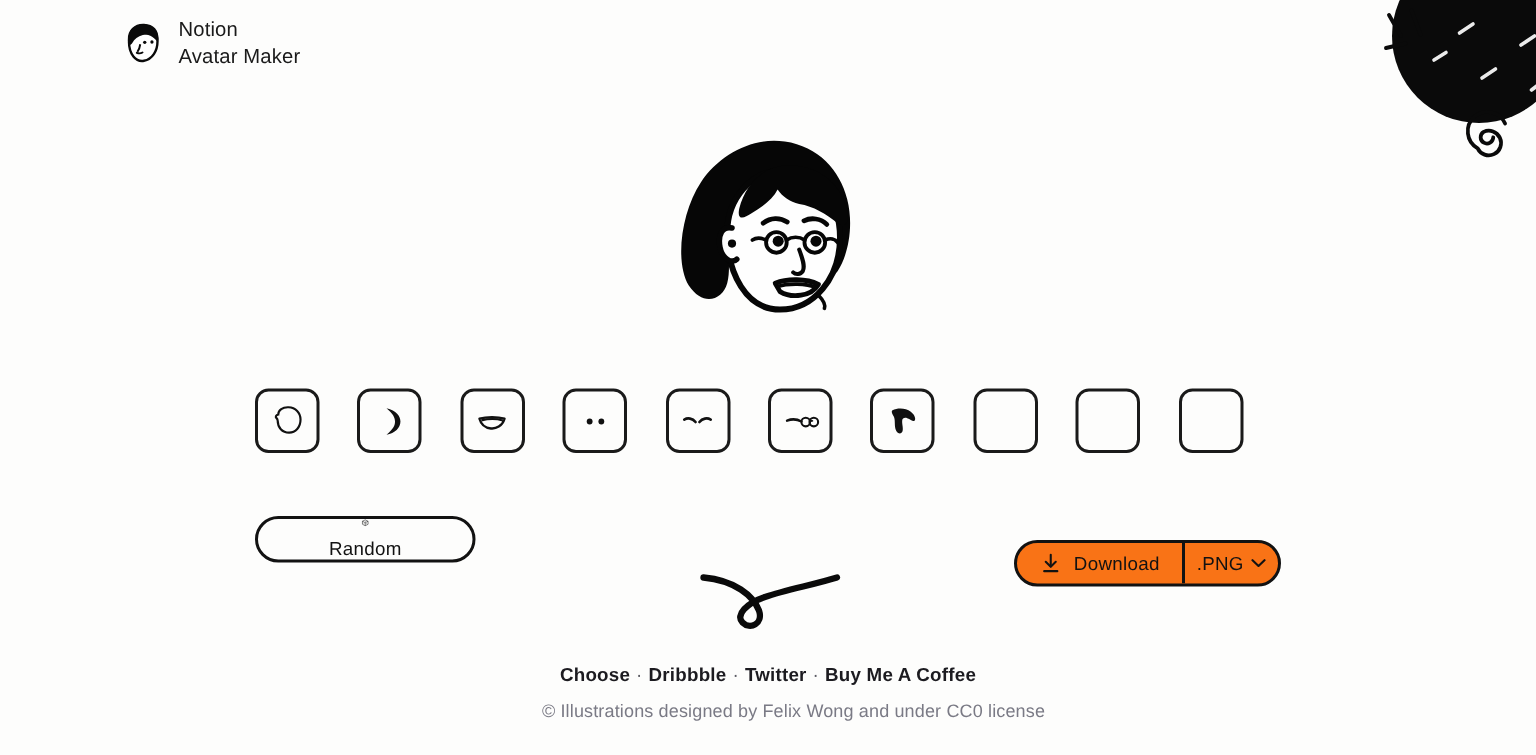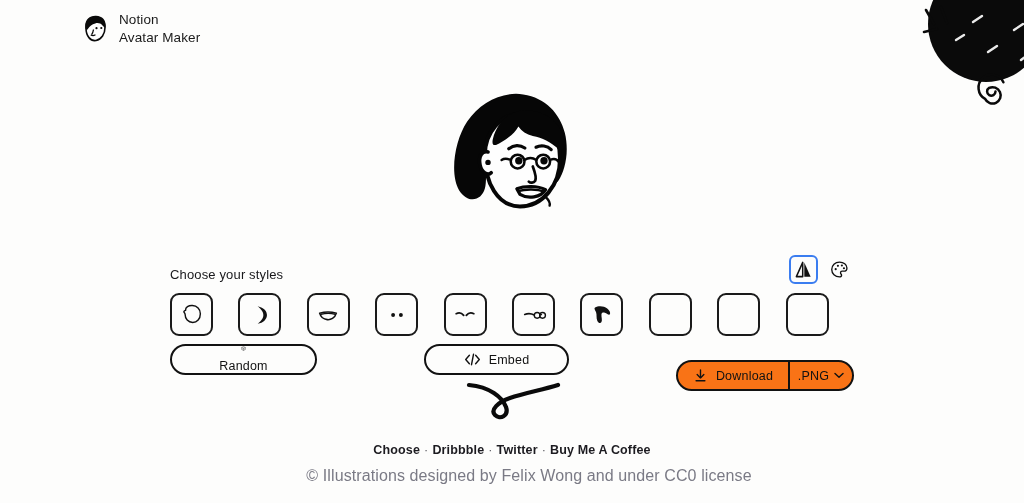--- a/index.html
+++ b/index.html
@@ -123,21 +123,21 @@
     position: absolute; left: 0; top: 443px; width: 1024px;
     text-align: center;
   }
   #footer-links {
     font-size: 12.5px; color: #1C1B20; font-weight: 600;
     letter-spacing: .15px; margin-bottom: 10px;
   }
   #footer-links a { color: #1C1B20; text-decoration: none; cursor: pointer; }
   .sep { color: #5A5A62; font-weight: 400; margin: 0 4px; }
   #footer-credit {
-    font-size: 16px; color: #7A7A85; letter-spacing: .1px; margin-left: 34px;
+    font-size: 12px; color: #7A7A85; letter-spacing: .1px; margin-left: 34px;
   }
 </style>
 </head>
 <body>
 
 <div id="app">
 
   <svg class="deco" id="deco-circle" viewBox="0 0 120 120">
     <circle cx="60" cy="60" r="58" fill="#0A0A0A"></circle>
     <g stroke="#FFFFFF" stroke-width="2.4" stroke-linecap="round" opacity=".92">
@@ -215,44 +215,20 @@
 
       <path d="M106 146 C116 142 132 142 142 147 C136 157 120 159 110 153 Z" fill="#FEFEFE" stroke="#060606" stroke-width="4" stroke-linejoin="round"></path>
       <path d="M107.5 148.8 C117 146 131.5 146 140.5 149.6" fill="none" stroke="#060606" stroke-width="3"></path>
 
       <path d="M142 156 C146 160 148 164 147 167" fill="none" stroke="#060606" stroke-width="3" stroke-linecap="round"></path>
     </svg>
   </div>
 
   <div id="editor">
 
-    <div id="styles-header">
-      <div id="styles-title">Choose your styles</div>
-
-      <div id="view-tools">
-        <button class="tool-btn selected" title="Flip">
-          <svg width="19" height="19" viewBox="0 0 24 24">
-            <path d="M11 3 L11 21 L3 21 Z" fill="none" stroke="#111111" stroke-width="1.9" stroke-linejoin="round"></path>
-            <path d="M13 3 L13 21 L21 21 Z" fill="#111111"></path>
-          </svg>
-        </button>
-        <button class="tool-btn" title="Colors">
-          <svg width="19" height="19" viewBox="0 0 24 24">
-            <path d="M12 2.6 C6.4 2.6 2.2 6.8 2.2 12 C2.2 17.2 6.4 21.4 12 21.4
-                     C13.6 21.4 14.6 20.4 14.6 19.2 C14.6 18.5 14.3 18 13.9 17.6
-                     C13.5 17.2 13.3 16.7 13.3 16.1 C13.3 15 14.2 14.1 15.3 14.1
-                     L17.3 14.1 C19.6 14.1 21.4 12.3 21.4 10 C21.4 5.9 17.2 2.6 12 2.6 Z" fill="none" stroke="#111111" stroke-width="1.7"></path>
-            <circle cx="7.2" cy="11.6" r="1.35" fill="#111111"></circle>
-            <circle cx="10.0" cy="7.4" r="1.35" fill="#111111"></circle>
-            <circle cx="15.0" cy="7.0" r="1.35" fill="#111111"></circle>
-            <circle cx="17.6" cy="10.4" r="1.35" fill="#111111"></circle>
-          </svg>
-        </button>
-      </div>
-    </div>
 
     <div id="style-grid">
 
       <div class="style-slot">
         <button class="style-btn">
           <svg width="26" height="26" viewBox="0 0 28 28">
             <path d="M7 9 C7 5.6 10.2 3.6 14.4 3.8 C19.4 4 23 7.6 23 12.6
                      C23 18.2 19.4 22 14.8 22 C9.8 22 6.6 18.2 6.6 13.4
                      C6.6 12.6 6.2 12 5.6 11.4 C4.8 10.6 5.4 9.4 7 9 Z" fill="none" stroke="#111111" stroke-width="1.55"></path>
           </svg>
@@ -345,28 +321,20 @@
       <svg width="15" height="15" viewBox="0 0 24 24">
         <path d="M12 2.6 L21 7.2 L21 16.8 L12 21.4 L3 16.8 L3 7.2 Z" fill="none" stroke="#121212" stroke-width="1.7" stroke-linejoin="round"></path>
         <path d="M3 7.2 L12 11.8 L21 7.2 M12 11.8 L12 21.4" fill="none" stroke="#121212" stroke-width="1.7" stroke-linejoin="round"></path>
         <circle cx="12" cy="7" r="1.05" fill="#121212"></circle>
         <circle cx="8" cy="14.4" r="1.05" fill="#121212"></circle>
         <circle cx="16.3" cy="14.4" r="1.05" fill="#121212"></circle>
       </svg>
       <span class="lbl">Random</span>
     </button>
 
-    <button class="pill" id="btn-embed">
-      <svg width="17" height="15" viewBox="0 0 24 20">
-        <path d="M7.6 4 L2.4 10 L7.6 16" fill="none" stroke="#121212" stroke-width="2" stroke-linecap="round" stroke-linejoin="round"></path>
-        <path d="M16.4 4 L21.6 10 L16.4 16" fill="none" stroke="#121212" stroke-width="2" stroke-linecap="round" stroke-linejoin="round"></path>
-        <path d="M13.4 2.6 L10.6 17.4" fill="none" stroke="#121212" stroke-width="2" stroke-linecap="round"></path>
-      </svg>
-      <span class="lbl">Embed</span>
-    </button>
 
     <div id="download-group">
       <div id="btn-download">
         <svg width="15" height="16" viewBox="0 0 20 22">
           <path d="M10 2.6 L10 13" fill="none" stroke="#121212" stroke-width="1.9" stroke-linecap="round"></path>
           <path d="M5.4 9 L10 13.6 L14.6 9" fill="none" stroke="#121212" stroke-width="1.9" stroke-linecap="round" stroke-linejoin="round"></path>
           <path d="M4 17.6 L16 17.6" fill="none" stroke="#121212" stroke-width="2" stroke-linecap="round"></path>
         </svg>
         <span class="lbl">Download</span>
       </div>

